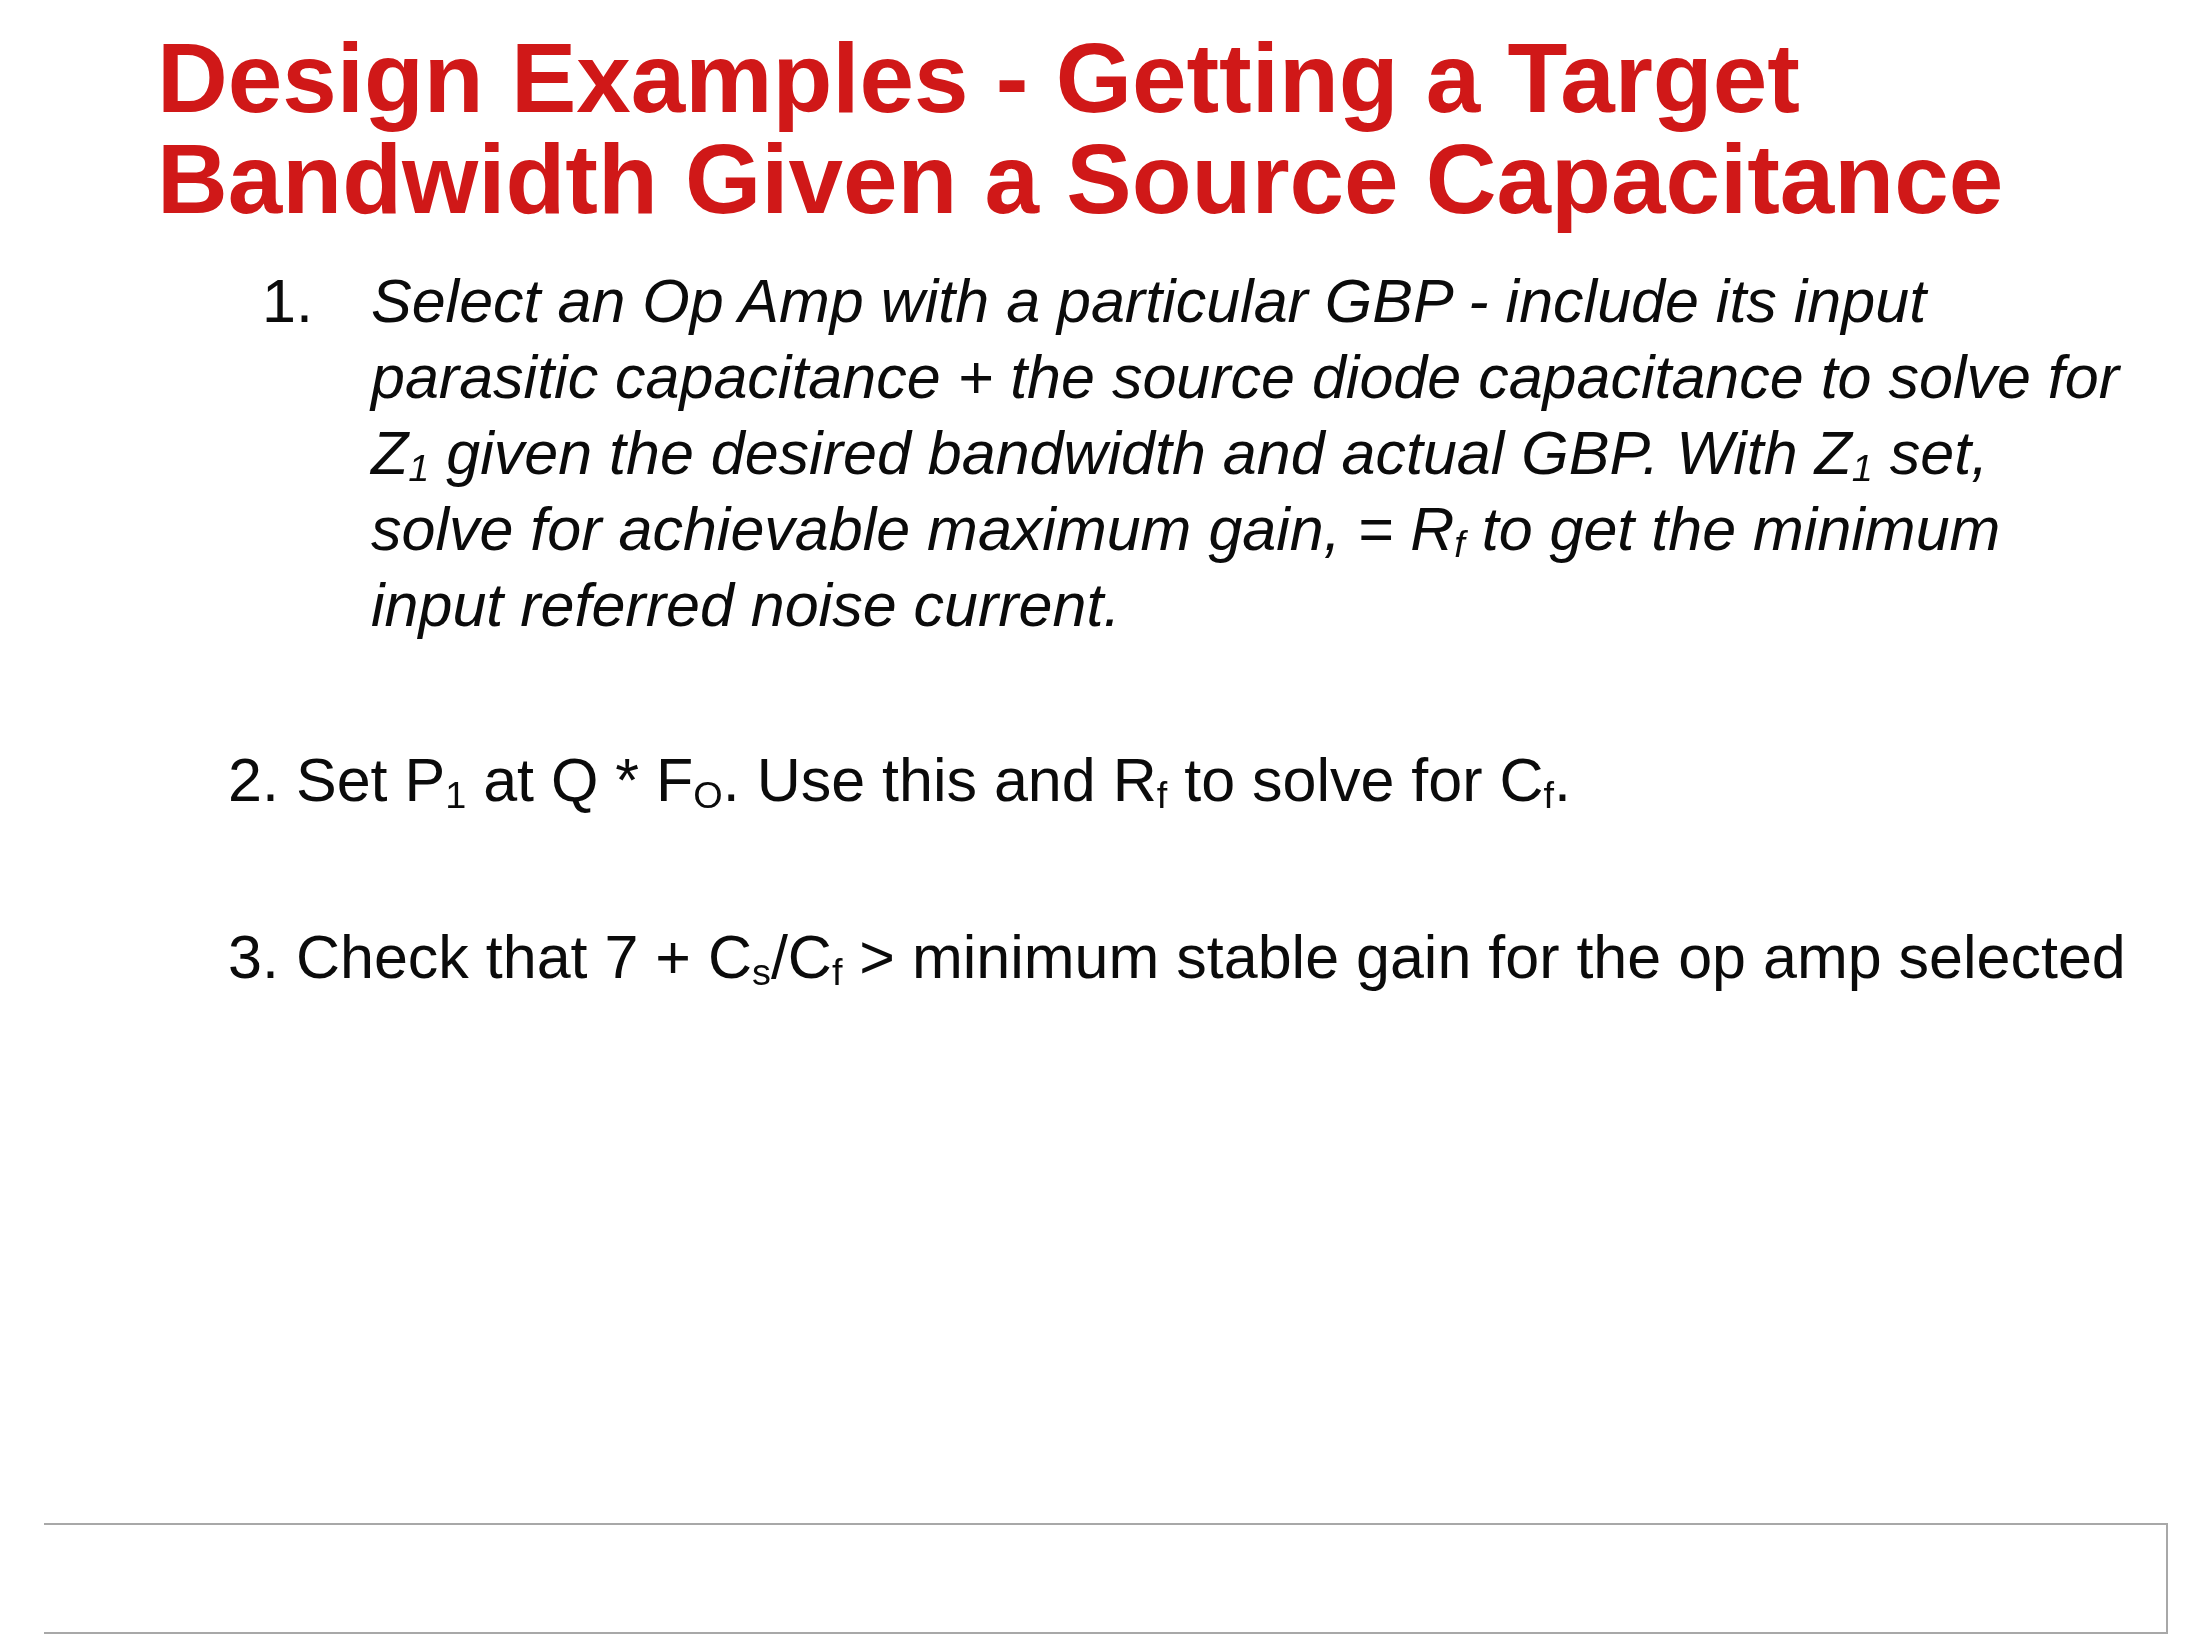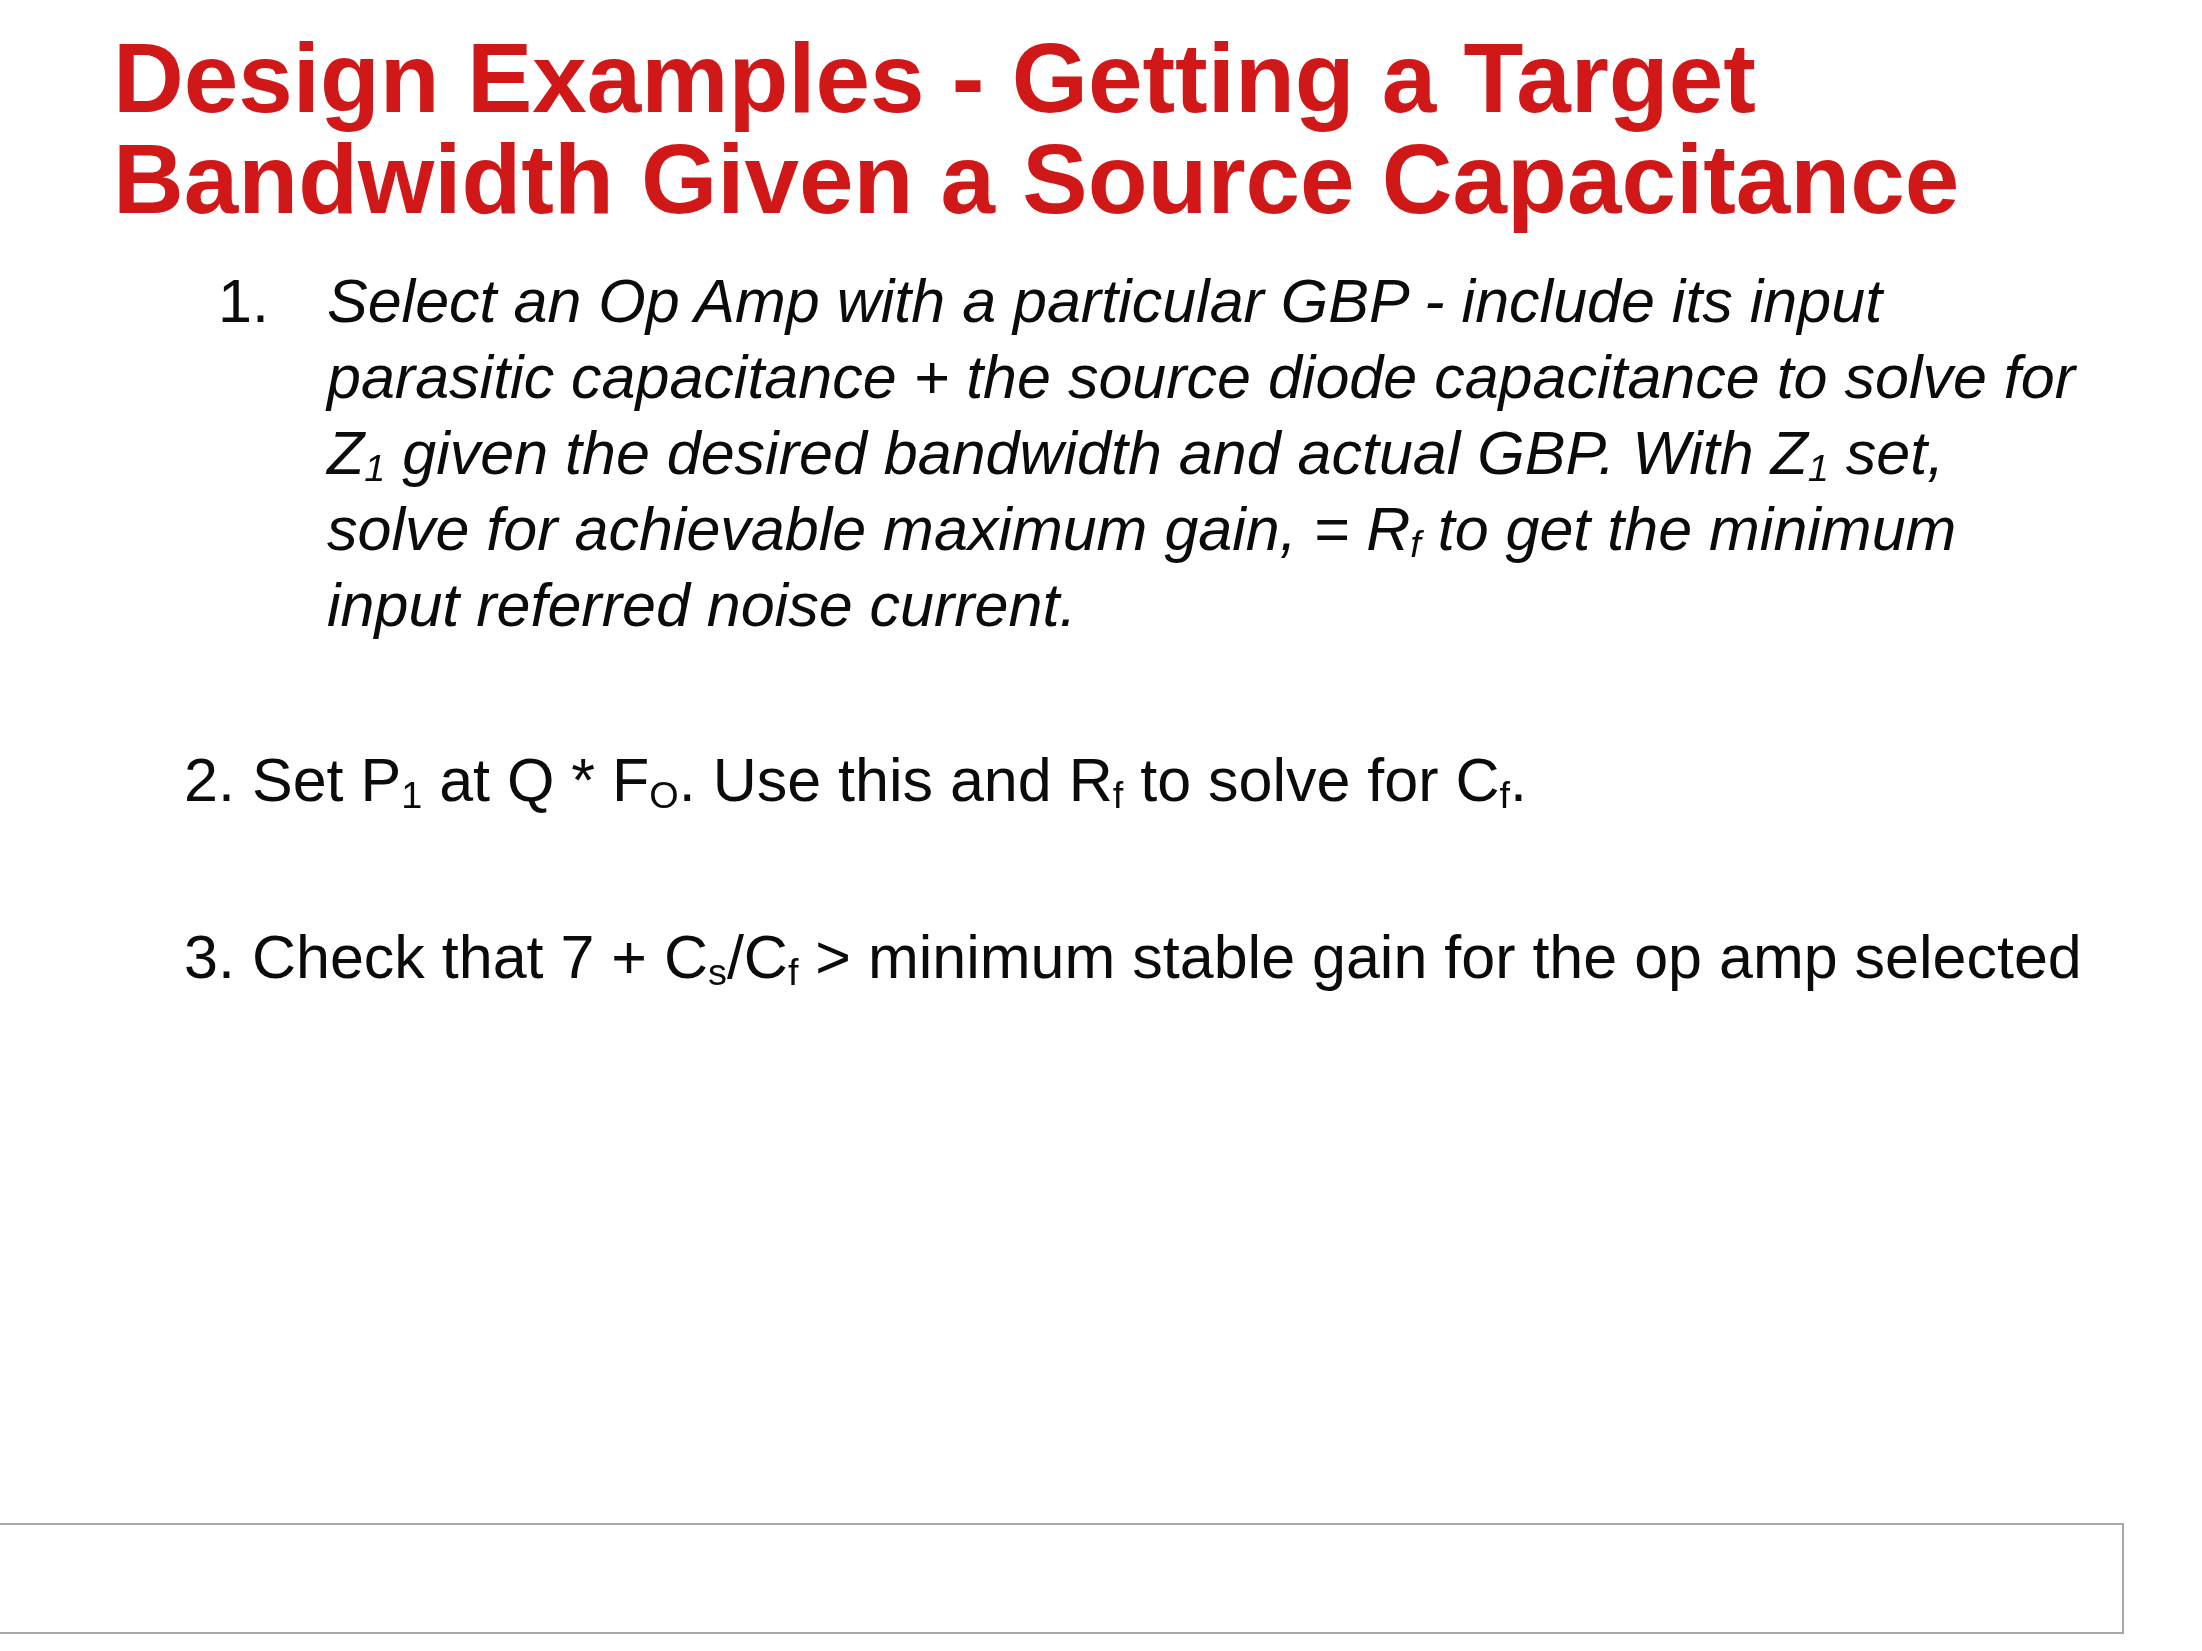--- a/index.html
+++ b/index.html
@@ -2,20 +2,21 @@
 <html style="--page-bg: #ffffff; --title-red: #d01818; --body-color: #0b0b0b; --logo-red: #ed1c24; --logo-text: #111111; --footer-border: #a8a8a8;font-size:13.8px"><head>
 <meta charset="utf-8">
 <style>
   html,body{margin:0;padding:0;background:#fff;}
   .slide{
     position:relative;
     width:2152px;height:1652px;
     background:var(--page-bg,#ffffff);
     font-family:"Liberation Sans","DejaVu Sans",sans-serif;
     overflow:hidden;
+    margin-left:44px;
   }
   .slide-title{
     position:absolute;left:113px;top:27.5px;
     font-size:98px;font-weight:bold;line-height:101px;
     color:var(--title-red,#d01818);
     letter-spacing:0;
   }
   .body-text{
     color:var(--body-color,#0b0b0b);
     font-size:61px;line-height:76px;

